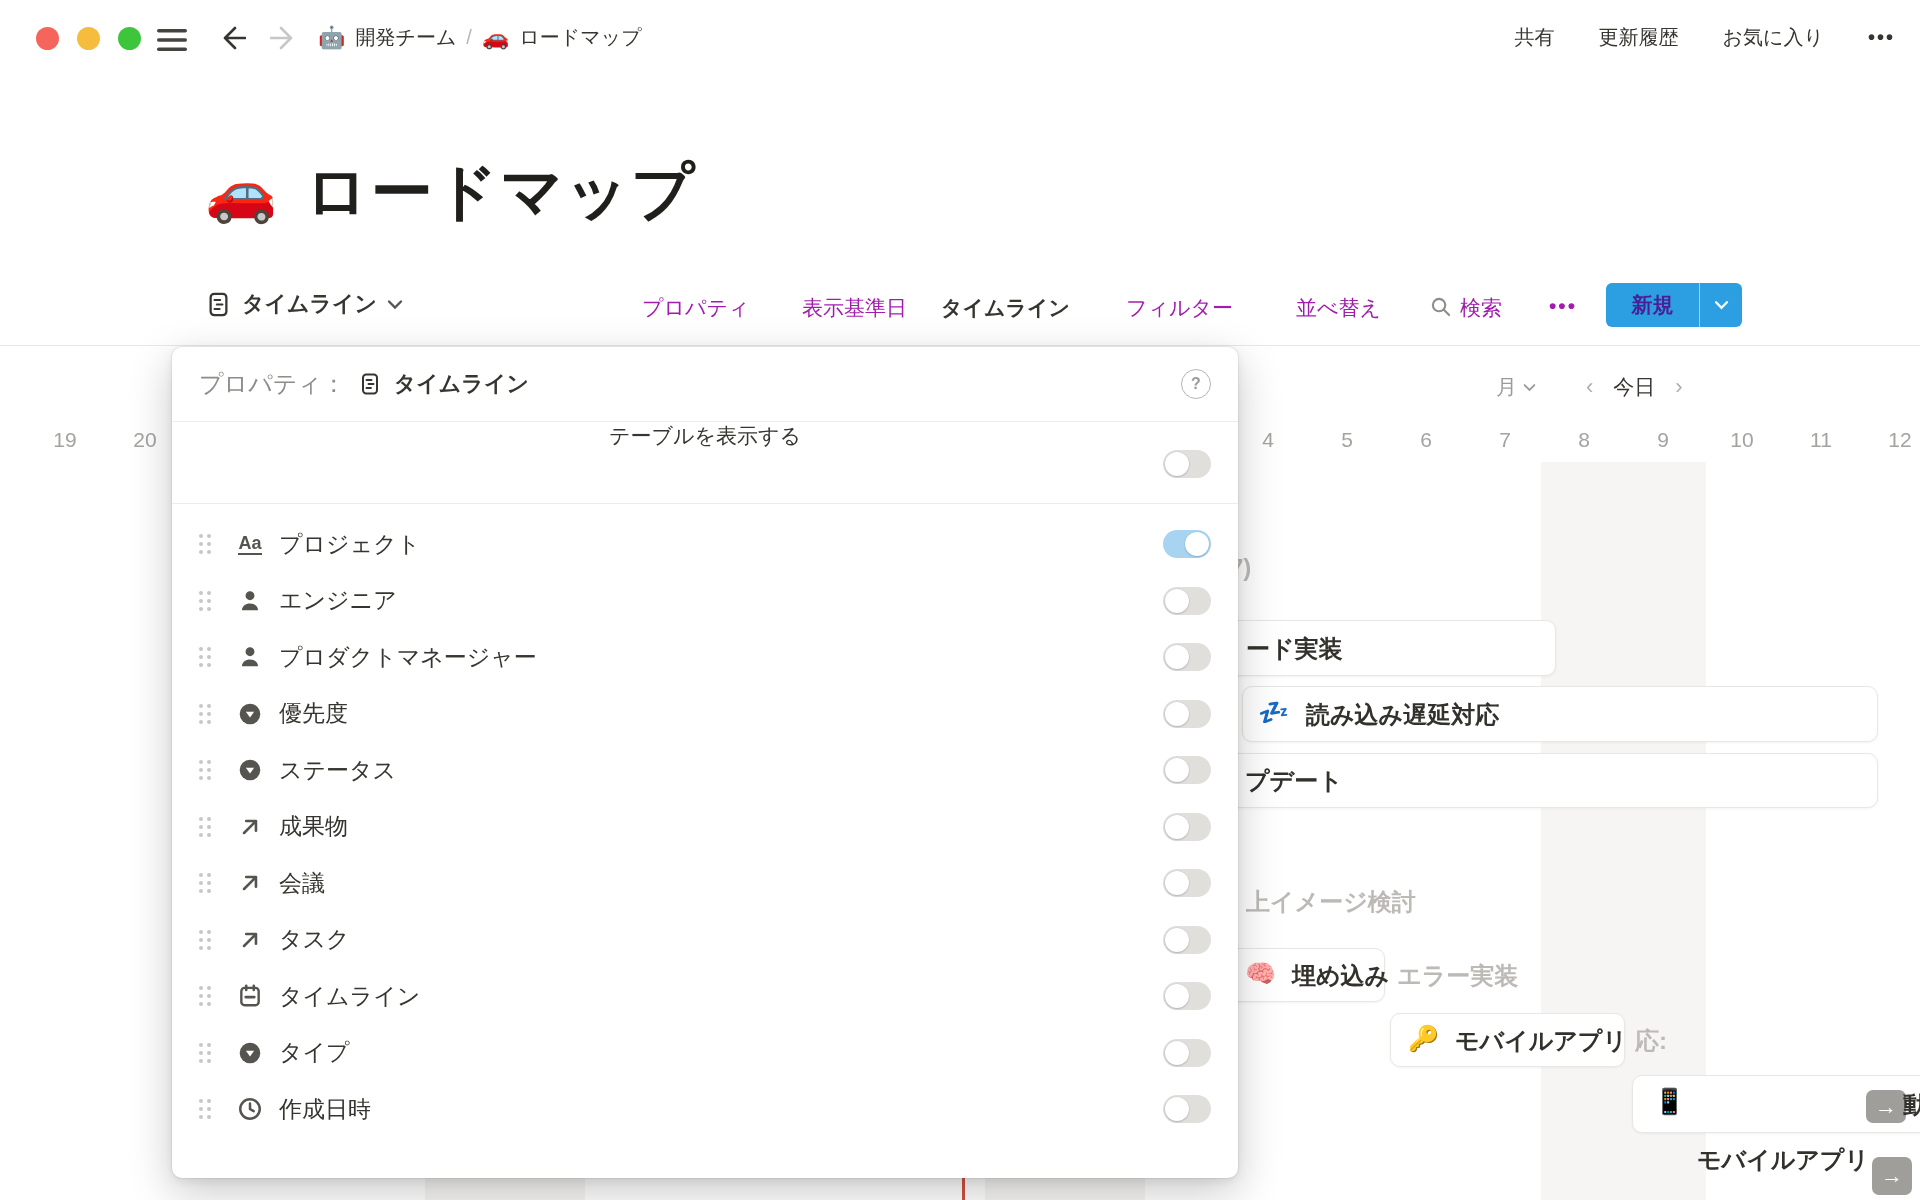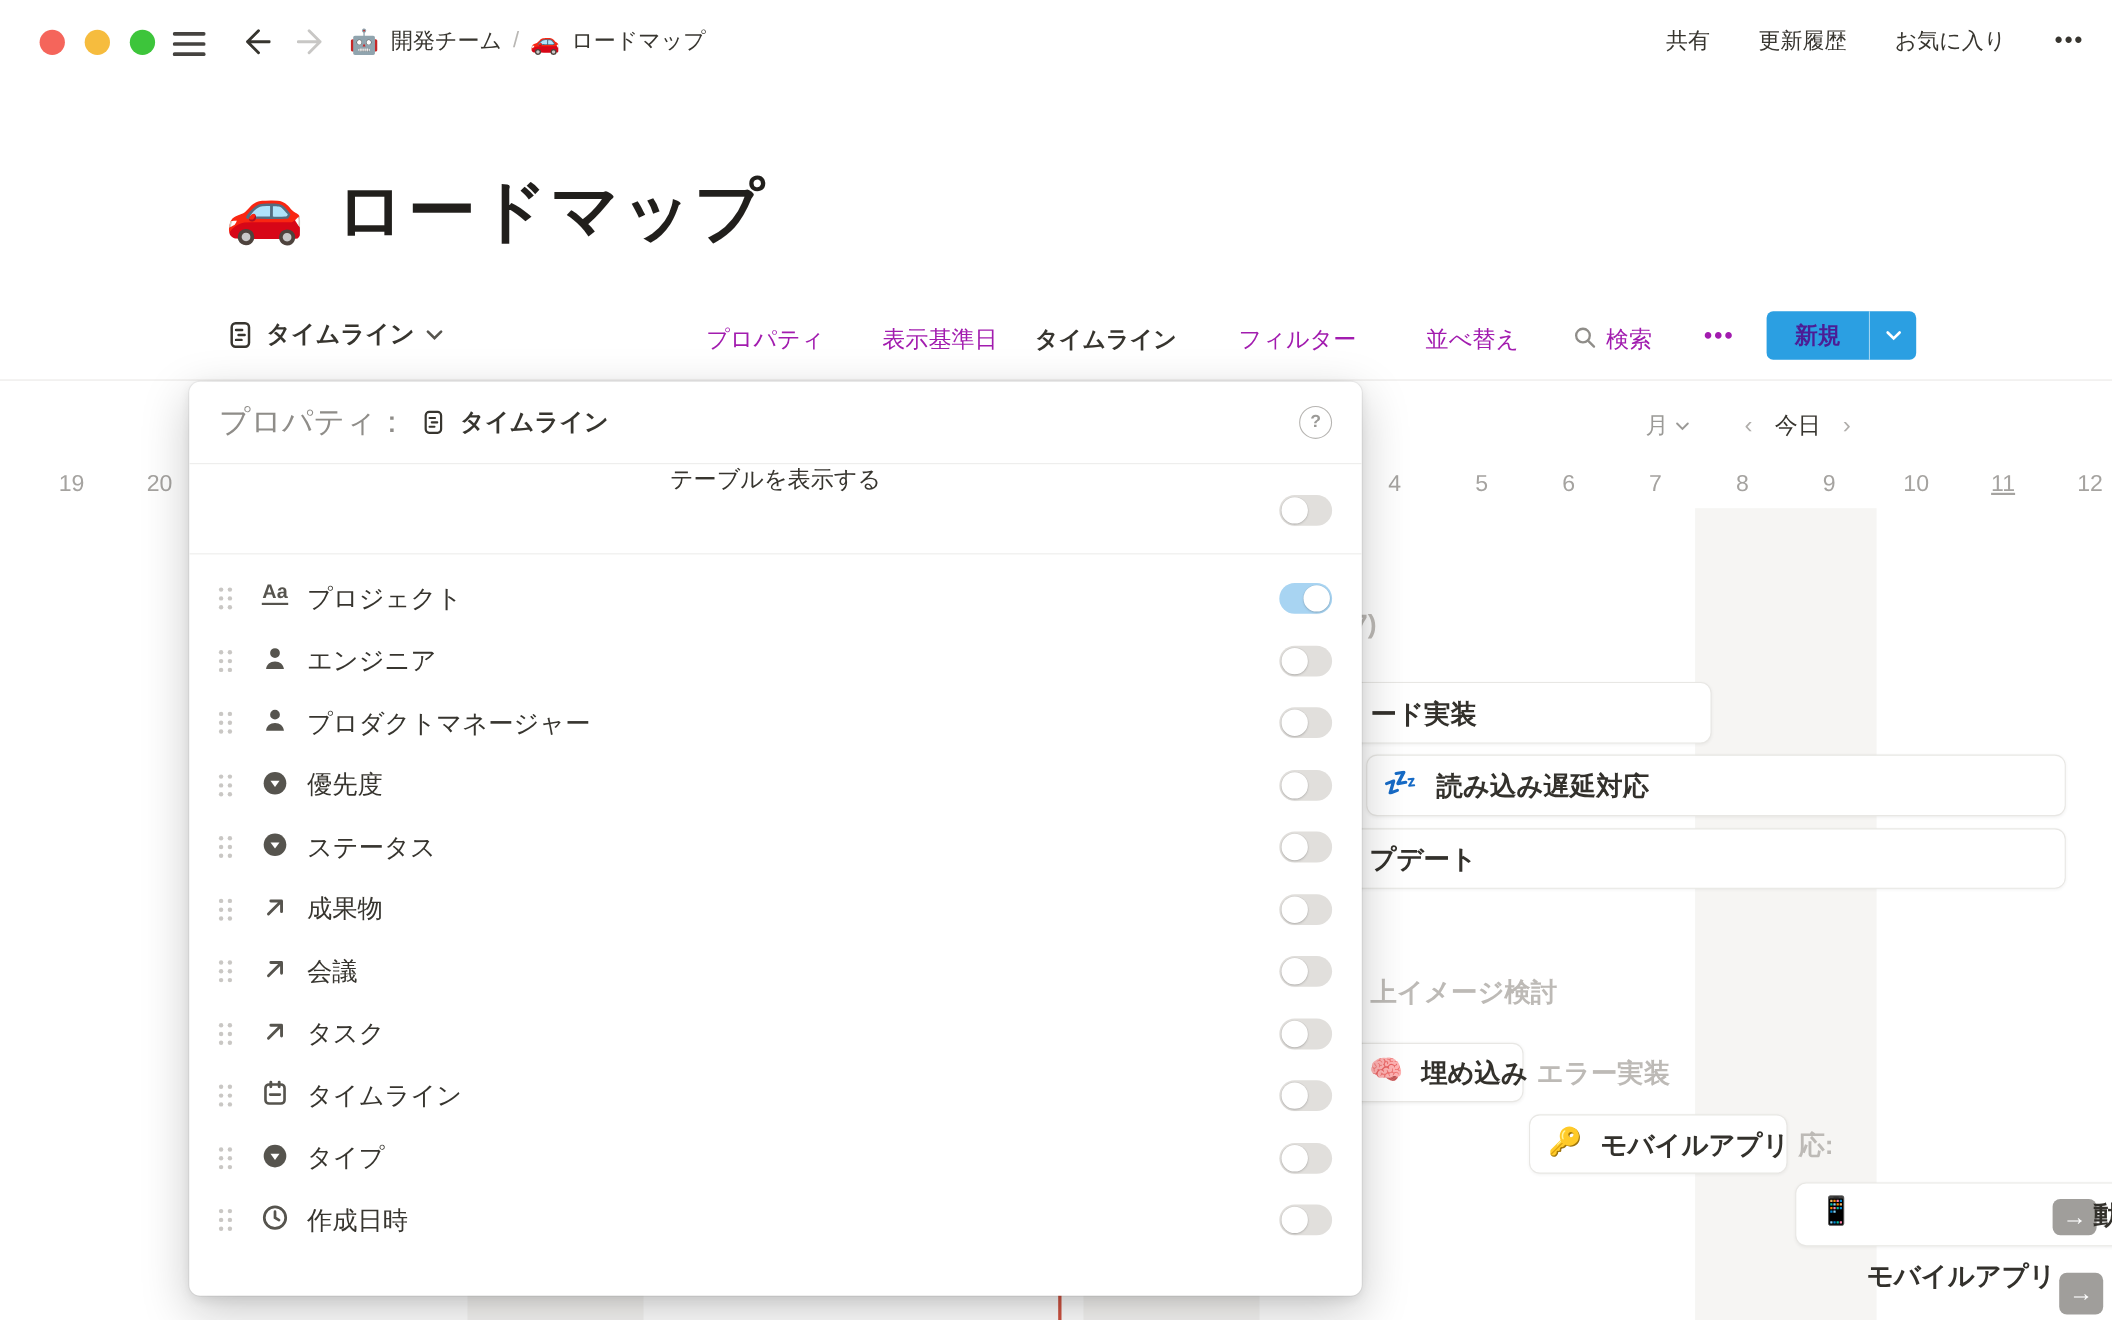--- a/index.html
+++ b/index.html
@@ -42,37 +42,37 @@
   .tl-text .ov{color:#bdbab6;font-weight:600;}
   .tl-ghost{position:absolute;font-size:24px;font-weight:600;color:#bdbab6;white-space:nowrap;}
   .tl-emoji{position:absolute;font-size:25px;line-height:1;}
   .pill{position:absolute;background:#a09e9b;border-radius:7px;display:flex;align-items:center;justify-content:center;
         color:#fff;font-size:22px;font-weight:700;cursor:pointer;}
   
   .popup{position:absolute;left:172px;top:347px;width:1066px;height:831px;background:#fff;border-radius:10px;
          box-shadow:0 0 0 1px rgba(15,15,15,.05),0 14px 44px rgba(15,15,15,.22),0 3px 10px rgba(15,15,15,.08);
          overflow:hidden;z-index:10;}
   .pp-header{position:absolute;left:27px;right:27px;top:0;height:74px;display:flex;align-items:center;gap:12px;}
-  .pp-prefix{font-size:28px;color:#8f8d89;}
+  .pp-prefix{font-size:24px;color:#8f8d89;}
   .pp-name{font-size:22px;font-weight:700;}
   .pp-help{margin-left:auto;width:28px;height:28px;border-radius:50%;border:1.5px solid #b7b5b2;color:#9b9a97;
            font-size:16px;font-weight:700;display:flex;align-items:center;justify-content:center;cursor:pointer;}
   .pp-div{position:absolute;left:0;right:0;height:1px;background:#ededeb;}
   .pp-tablerow{position:absolute;left:27px;right:27px;top:75px;height:81px;display:flex;align-items:center;flex-direction:column;}
   .pp-tablerow .lbl{font-size:21px;color:#37352f;}
   .toggle{margin-left:auto;width:48px;height:28px;border-radius:15px;background:#e1dfdc;position:relative;cursor:pointer;flex:none;}
   .toggle .knob{position:absolute;top:2px;left:2px;width:24px;height:24px;border-radius:50%;background:#fff;
                 box-shadow:0 1px 2px rgba(0,0,0,.18),0 0 0 0.5px rgba(0,0,0,.06);}
   .toggle.on{background:#a8d4f2;}
   .toggle.on .knob{left:auto;right:2px;}
   .pp-rows{position:absolute;left:27px;right:27px;top:169px;}
   .pp-row{height:56.5px;display:flex;align-items:center;}
   .drag{width:14px;display:grid;grid-template-columns:4px 4px;grid-gap:4px 4px;margin-right:22px;cursor:grab;}
   .drag i{width:4px;height:4px;border-radius:50%;background:#c9c7c4;}
-  .pp-ico{width:30px;height:30px;display:flex;align-items:flex-start;justify-content:center;margin-right:14px;flex:none;}
+  .pp-ico{width:30px;height:30px;display:flex;align-items:center;justify-content:center;margin-right:14px;flex:none;}
   .aa{font-size:18px;font-weight:700;color:#56544e;border-bottom:2.5px solid #56544e;line-height:1.05;}
   .pp-row .lbl{font-size:23px;color:#37352f;}
   svg{display:block;}
 </style>
 </head>
 <body>
 
 <div id="app">
 
   <div class="dot" style="left:36px;background:#f5655b"></div>
@@ -175,21 +175,21 @@
     <div id="dates">
         <span class="tl-date" style="left: 65px;">19</span>
         <span class="tl-date" style="left: 145px;">20</span>
         <span class="tl-date" style="left: 1268px;">4</span>
         <span class="tl-date" style="left: 1347px;">5</span>
         <span class="tl-date" style="left: 1426px;">6</span>
         <span class="tl-date" style="left: 1505px;">7</span>
         <span class="tl-date" style="left: 1584px;">8</span>
         <span class="tl-date" style="left: 1663px;">9</span>
         <span class="tl-date" style="left: 1742px;">10</span>
-        <span class="tl-date" style="left: 1821px; text-decoration: underline;">11</span>
+        <span class="tl-date" style="left: 1821px;">11</span>
         <span class="tl-date" style="left: 1900px;">12</span>
       </div>
     <div id="items">
         <div class="tl-card" style="left: 1090px; top: 620px; width: 466px; height: 56px;"></div>
         <div class="tl-text" style="left: 1246px; top: 633px;">
           <span>ード実装</span>
         </div>
         <div class="tl-card" style="left: 1242px; top: 686px; width: 636px; height: 56px;"></div>
         <span class="tl-emoji" style="left: 1258px; top: 700px;">💤</span>
         <div class="tl-text" style="left: 1306px; top: 699px;">

